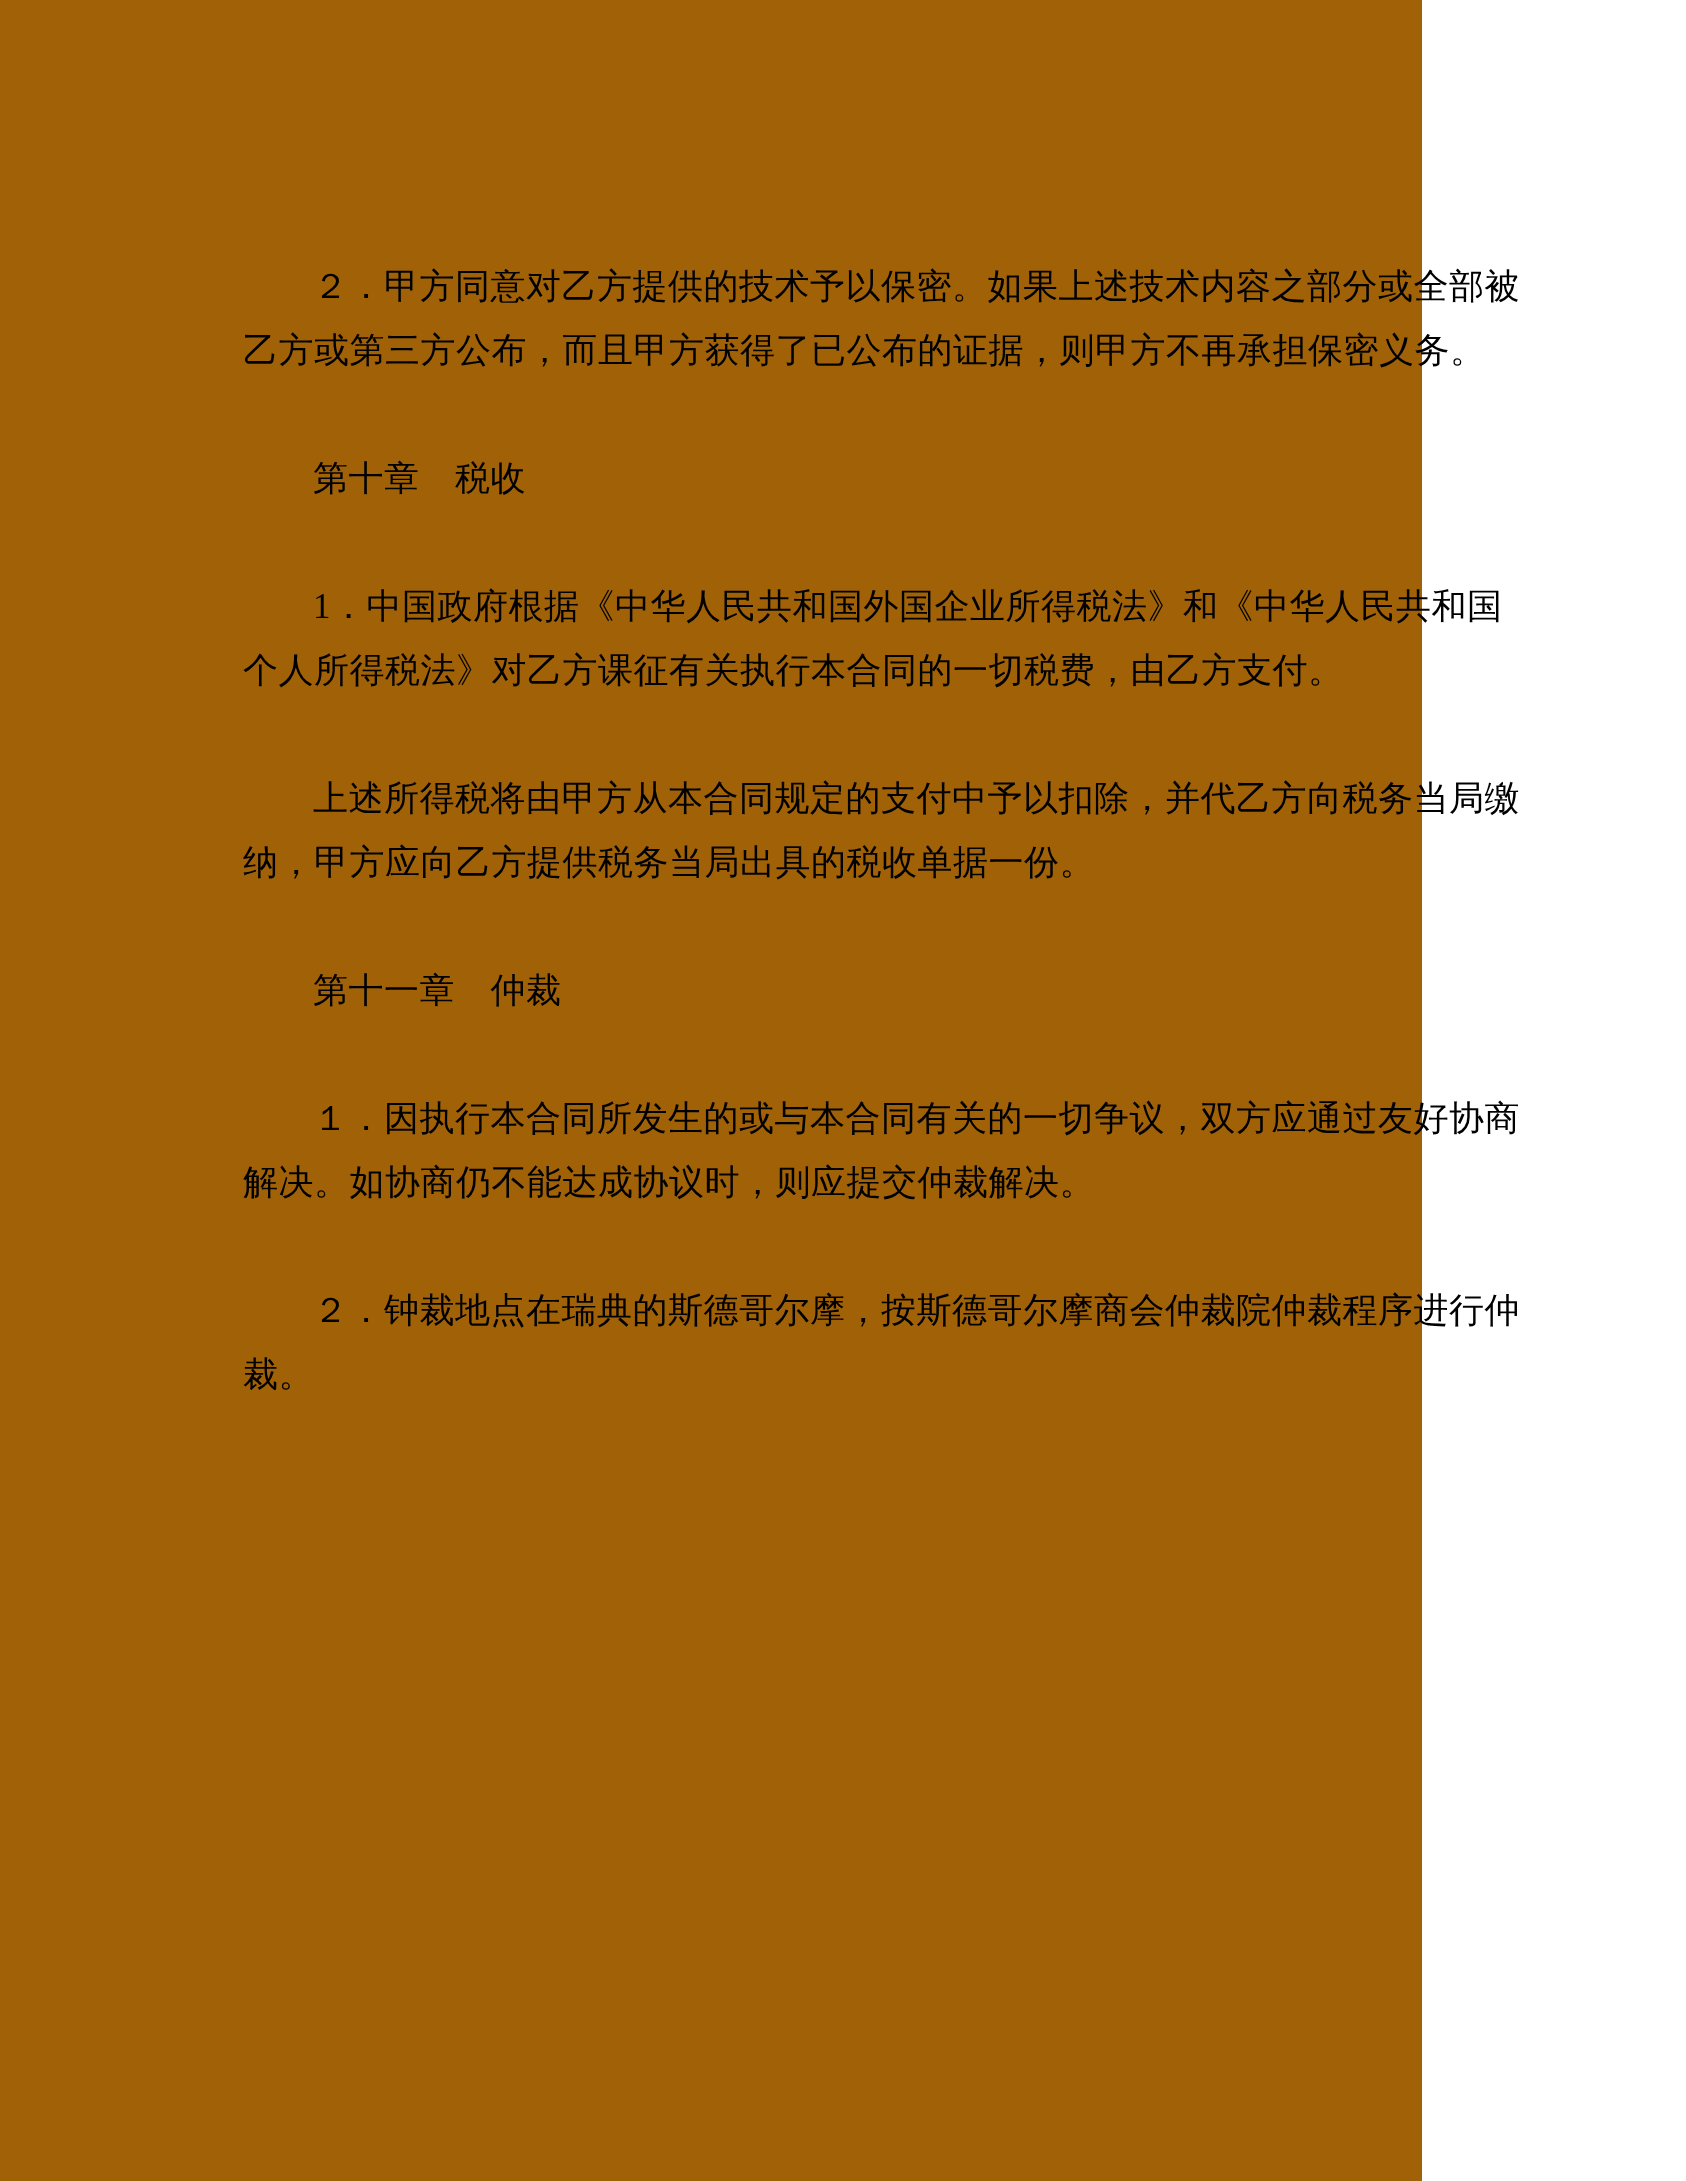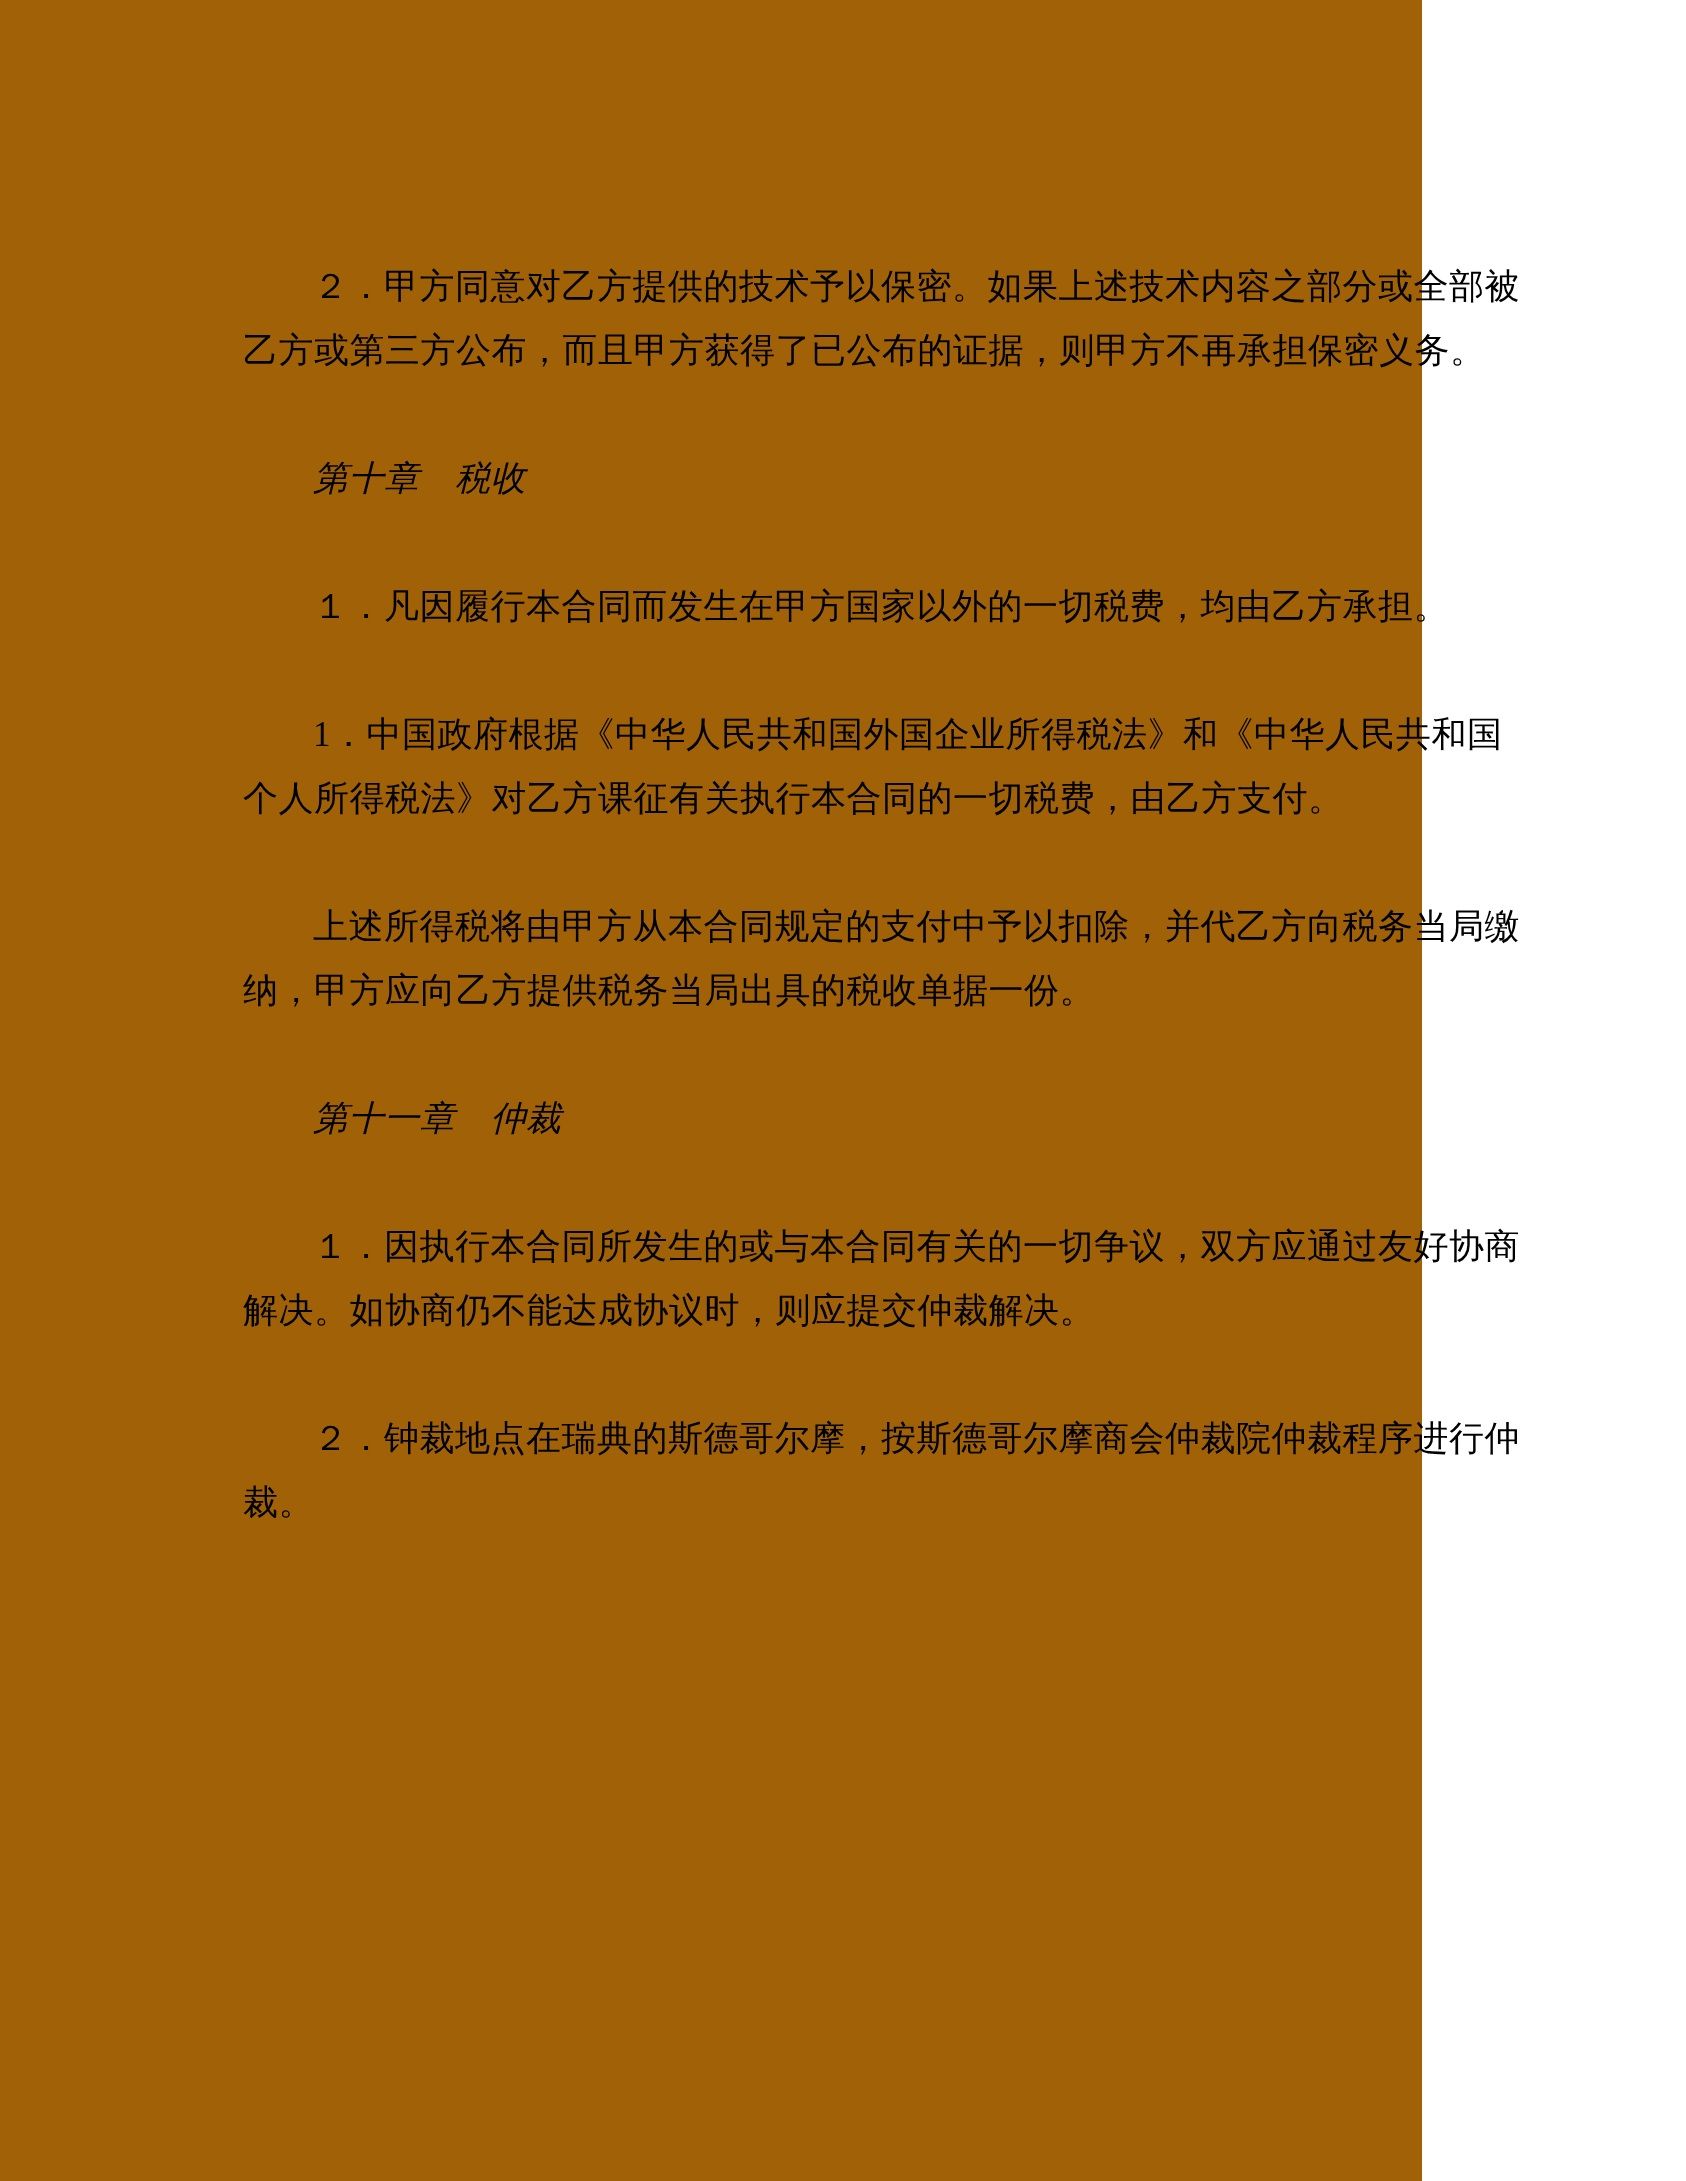--- a/index.html
+++ b/index.html
@@ -32,32 +32,30 @@
     line-height: 64px;
   }
   .para, .heading {
     margin: 0 0 64px 0;
     text-indent: 70px;          
     white-space: pre-line;      
     letter-spacing: 0.5px;
   }
   .heading {
     font-weight: normal;        
-    font-style: italic;
   }
 </style>
 </head>
 <body>
 
 <div class="page">
   <div class="text-block" id="text-column">
       <div class="para">２．甲方同意对乙方提供的技术予以保密。如果上述技术内容之部分或全部被
 乙方或第三方公布，而且甲方获得了已公布的证据，则甲方不再承担保密义务。</div>
       <div class="heading">第十章　税收</div>
-      <div class="para">１．凡因履行本合同而发生在甲方国家以外的一切税费，均由乙方承担。</div>
       <div class="para">1．中国政府根据《中华人民共和国外国企业所得税法》和《中华人民共和国
 个人所得税法》对乙方课征有关执行本合同的一切税费，由乙方支付。</div>
       <div class="para">上述所得税将由甲方从本合同规定的支付中予以扣除，并代乙方向税务当局缴
 纳，甲方应向乙方提供税务当局出具的税收单据一份。</div>
       <div class="heading">第十一章　仲裁</div>
       <div class="para">１．因执行本合同所发生的或与本合同有关的一切争议，双方应通过友好协商
 解决。如协商仍不能达成协议时，则应提交仲裁解决。</div>
       <div class="para">２．钟裁地点在瑞典的斯德哥尔摩，按斯德哥尔摩商会仲裁院仲裁程序进行仲
 裁。</div>
     </div>

